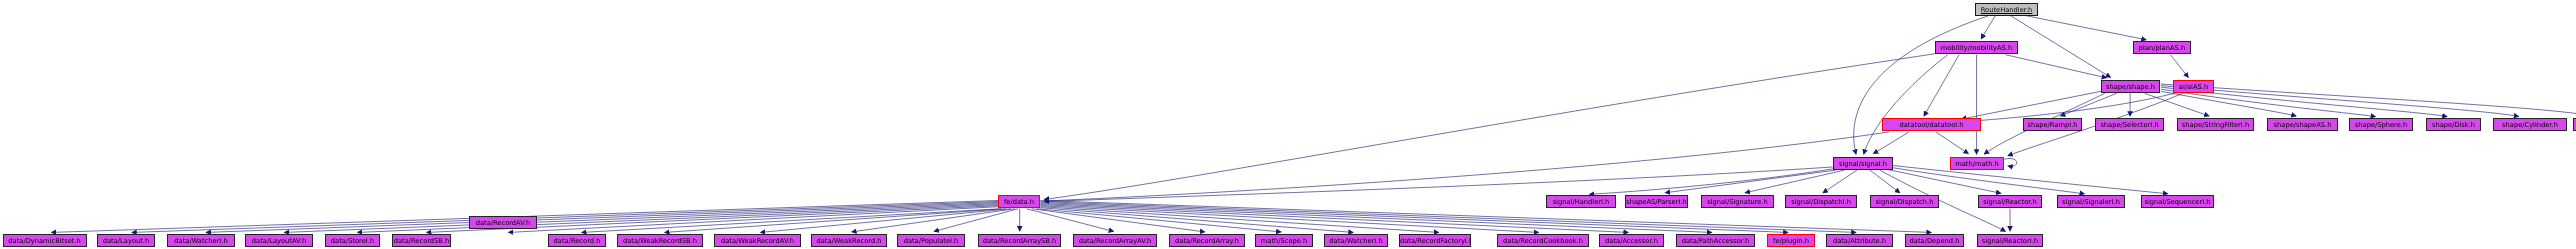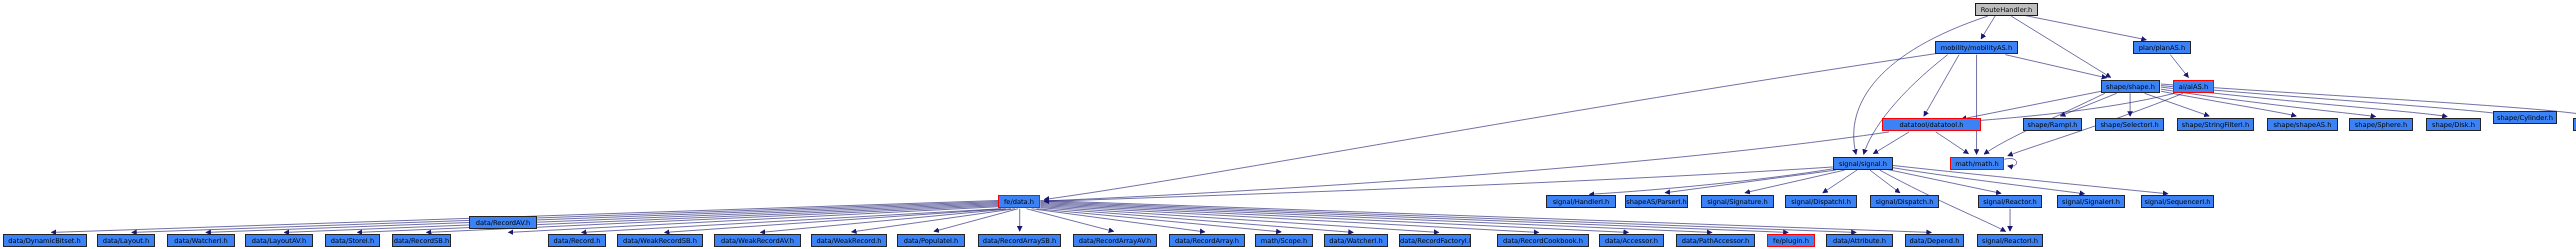--- a/index.html
+++ b/index.html
@@ -7,32 +7,32 @@
     position:relative;
     width:2633px;height:250px;
     background:#ffffff;
     font-family:"DejaVu Sans","Liberation Sans",sans-serif;
   }
   #edges{position:absolute;left:0;top:0;z-index:0;}
   .node{
     position:absolute;
     box-sizing:border-box;
     height:13.4px;
-    background:#3b82f6;
+    background:#d946ef;
     border:0.5px solid #242424;
     color:#000000;
     font-size:6.7px;
     line-height:12.4px;
     text-align:center;
     white-space:nowrap;
     overflow:hidden;
     z-index:1;
     cursor:pointer;
   }
-  .node--root{background:#bfbfbf;border:0.5px solid #1a1a1a;}
+  .node--root{background:#bfbfbf;border:0.5px solid #1a1a1a;text-decoration:underline;}
   .node--trunc{border:0.8px solid #ff0000;}
 </style>
 </head>
 <body>
 
 <div id="canvas">
 
   <svg id="edges" width="2633" height="250" viewBox="0 0 5110 485">
     <defs>
       <marker id="arr" viewBox="0 0 10 10" refX="8.5" refY="5" markerWidth="11" markerHeight="11" markerUnits="userSpaceOnUse" orient="auto">
@@ -122,21 +122,21 @@
   <div class="node" style="left:2101px;top:80px;width:59px">shape/shape.h</div>
   <div class="node node--trunc" style="left:2173px;top:80px;width:41px">ai/aiAS.h</div>
 
   <div class="node node--trunc" style="left:1882px;top:118px;width:99px">datatool/datatool.h</div>
   <div class="node" style="left:2023px;top:118px;width:59px">shape/RampI.h</div>
   <div class="node" style="left:2095px;top:118px;width:69px">shape/SelectorI.h</div>
   <div class="node" style="left:2177px;top:118px;width:77px">shape/StringFilterI.h</div>
   <div class="node" style="left:2267px;top:118px;width:71px">shape/shapeAS.h</div>
   <div class="node" style="left:2349px;top:118px;width:64px">shape/Sphere.h</div>
   <div class="node" style="left:2426px;top:118px;width:55px">shape/Disk.h</div>
-  <div class="node" style="left:2493px;top:111px;width:64px">shape/Cylinder.h</div>
+  <div class="node" style="left:2493px;top:118px;width:74px">shape/Cylinder.h</div>
   <div class="node" style="left:2573px;top:118px;width:53px">shape/FilterI.h</div>
 
   <div class="node" style="left:1833px;top:157px;width:60px">signal/signal.h</div>
   <div class="node node--trunc" style="left:1950px;top:157px;width:54px">math/math.h</div>
 
   <div class="node node--trunc" style="left:998px;top:195px;width:42px">fe/data.h</div>
   <div class="node" style="left:1546px;top:195px;width:70px">signal/HandlerI.h</div>
   <div class="node" style="left:1625px;top:195px;width:63px">shapeAS/ParserI.h</div>
   <div class="node" style="left:1701px;top:195px;width:73px">signal/Signature.h</div>
   <div class="node" style="left:1785px;top:195px;width:72px">signal/DispatchI.h</div>

